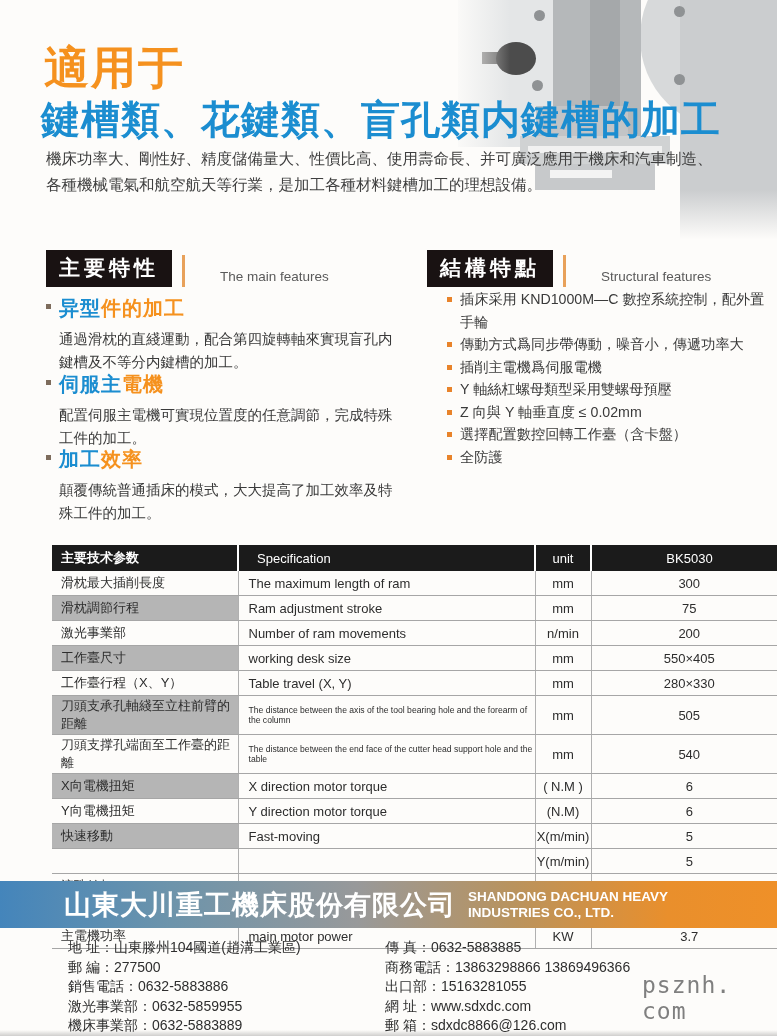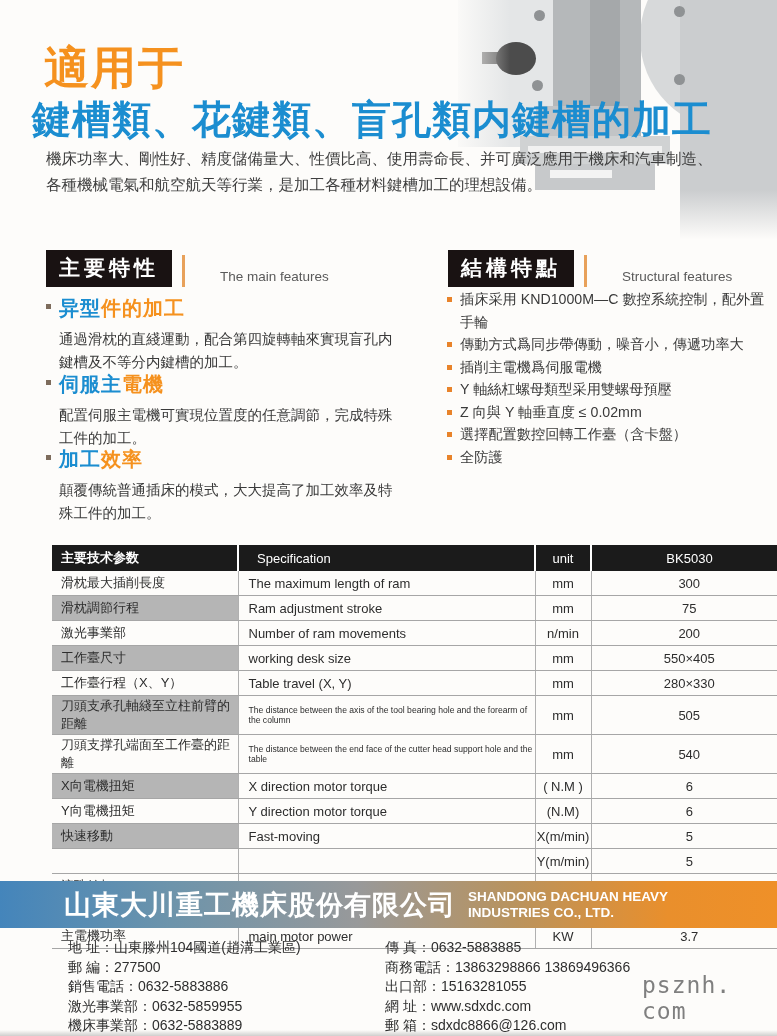--- a/index.html
+++ b/index.html
@@ -22,21 +22,21 @@
   .ph-vise1{left:96px;top:106px;width:92px;height:30px;background:#c2c4c6;}
   .ph-vise2{left:80px;top:136px;width:150px;height:28px;background:#d0d2d3;}
   .ph-vise2s{left:88px;top:146px;width:134px;height:7px;background:#f1f1f1;}
   .ph-vise3{left:95px;top:164px;width:120px;height:26px;background:#c7c9cb;}
   .ph-vise3s{left:110px;top:170px;width:62px;height:8px;background:#f3f3f3;}
   .ph-fadeL{left:0;top:0;width:70px;height:245px;background:linear-gradient(90deg,#fdfcfa 15%,rgba(253,252,250,0));}
   .ph-fadeB{left:0;bottom:0;width:337px;height:55px;background:linear-gradient(0deg,#fdfcfa 10%,rgba(253,252,250,0));}
 
   
   .title-orange{position:absolute;left:44px;top:38px;z-index:2;font-size:45px;font-weight:bold;color:#f5911e;letter-spacing:2px;}
-  .title-blue{position:absolute;left:32px;top:93px;z-index:2;font-size:39px;font-weight:bold;color:#1b8dd0;letter-spacing:1px;white-space:nowrap;}
+  .title-blue{position:absolute;left:41px;top:93px;z-index:2;font-size:39px;font-weight:bold;color:#1b8dd0;letter-spacing:1px;white-space:nowrap;}
   .intro{position:absolute;left:46px;top:146px;z-index:2;font-size:15.5px;line-height:26px;color:#3f3f3f;}
 
   
   .sec-head{position:absolute;display:flex;align-items:flex-end;z-index:2;}
   .sec-box{background:#191212;color:#fff;font-size:21px;font-weight:bold;letter-spacing:4px;padding:4px 13px 5px 13px;}
   .sec-div{width:3px;height:32px;background:#e8a15a;margin:0 9px 0 10px;}
   .sec-en{color:#5a5a5a;font-size:13.5px;padding-bottom:3px;margin-left:26px;}
 
   
   .feat{position:absolute;left:46px;width:360px;z-index:2;}
@@ -111,21 +111,21 @@
     <div>機床功率大、剛性好、精度儲備量大、性價比高、使用壽命長、并可廣泛應用于機床和汽車制造、</div>
     <div>各種機械電氣和航空航天等行業，是加工各種材料鍵槽加工的理想設備。</div>
   </div>
 
   <div class="sec-head" style="left:46px;top:250px;">
     <span class="sec-box">主要特性</span>
     <span class="sec-div"></span>
     <span class="sec-en">The main features</span>
   </div>
 
-  <div class="sec-head" style="left:448px;top:250px;">
+  <div class="sec-head" style="left:427px;top:250px;">
     <span class="sec-box">結構特點</span>
     <span class="sec-div"></span>
     <span class="sec-en">Structural features</span>
   </div>
 
   <div class="feat" style="top:295px;">
     <div class="feat-title">
       <span class="bullet"></span><span class="t-blue">异型</span><span class="t-orange">件的加工</span>
     </div>
     <div class="feat-body">通過滑枕的直綫運動，配合第四旋轉軸來實現盲孔内鍵槽及不等分内鍵槽的加工。</div>

